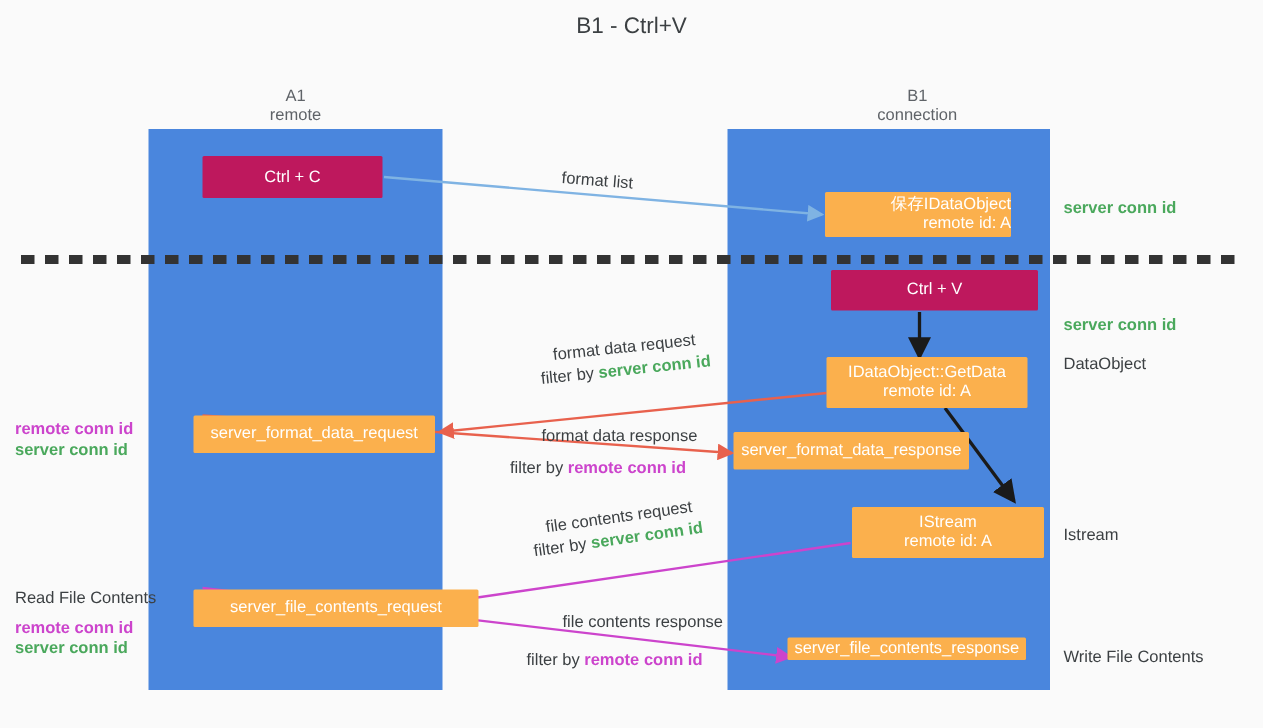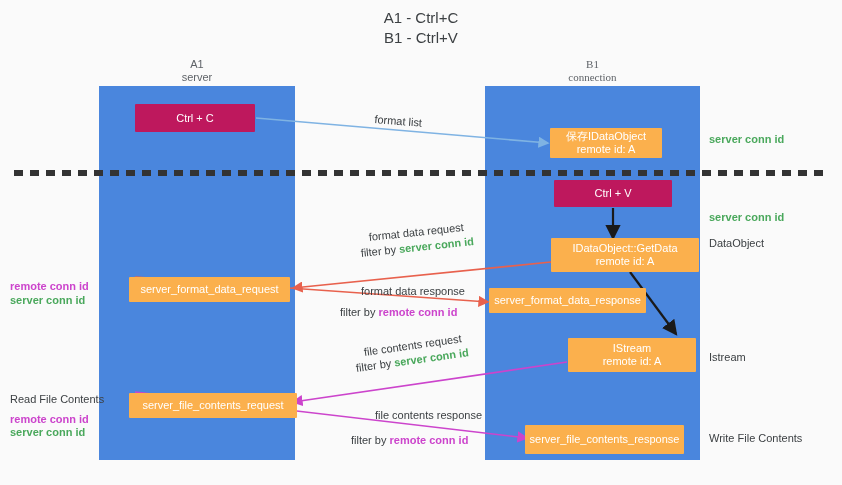--- a/index.html
+++ b/index.html
@@ -25,29 +25,28 @@
   .rot{transform-origin:left top;}
   .title{position:absolute;left:0;top:8px;width:842px;text-align:center;
          font-size:15px;line-height:20px;color:#3c4043;}
 </style>
 </head>
 <body>
 
 <div id="stage">
 
   <div class="title">
-    <div>A1 - Ctrl+C</div>
     <div>B1 - Ctrl+V</div>
   </div>
 
   <div class="hdr" style="left:99px;top:58px;width:196px;">
     <div>A1</div>
-    <div>server</div>
+    <div>remote</div>
   </div>
-  <div class="hdr" style="left:485px;top:58px;width:215px;font-family:Liberation Serif, serif;">
+  <div class="hdr" style="left:504px;top:58px;width:215px;">
     <div>B1</div>
     <div>connection</div>
   </div>
 
   <div class="col" style="left:99px;top:86px;width:196px;height:374px;"></div>
   <div class="col" style="left:485px;top:86px;width:215px;height:374px;"></div>
 
   <svg class="layer">
     <defs>
       <marker id="ah-blue" markerWidth="7" markerHeight="7" refX="6" refY="3.5" orient="auto">
@@ -76,44 +75,44 @@
 
     <line x1="135" y1="277" x2="488" y2="302" stroke="#e8614d" stroke-width="1.6" marker-end="url(#ah-red)"></line>
 
     <line x1="567" y1="362" x2="293" y2="402" stroke="#cc44cc" stroke-width="1.6" marker-end="url(#ah-mag)"></line>
 
     <line x1="135" y1="392" x2="527" y2="438" stroke="#cc44cc" stroke-width="1.6" marker-end="url(#ah-mag)"></line>
   </svg>
 
   <div class="box green" style="left:135px;top:104px;width:120px;height:28px;">Ctrl + C</div>
 
-  <div class="box orange" style="left:550px;top:128px;width:112px;height:30px;flex-direction:column;">
+  <div class="box orange" style="left:550px;top:128px;width:124px;height:30px;flex-direction:column;align-items:flex-end;">
     <span>保存IDataObject</span>
     <span>remote id: A</span>
   </div>
 
-  <div class="box green" style="left:554px;top:180px;width:118px;height:27px;">Ctrl + V</div>
+  <div class="box green" style="left:554px;top:180px;width:138px;height:27px;">Ctrl + V</div>
 
-  <div class="box orange" style="left:551px;top:238px;width:148px;height:34px;flex-direction:column;">
+  <div class="box orange" style="left:551px;top:238px;width:134px;height:34px;flex-direction:column;">
     <span>IDataObject::GetData</span>
     <span>remote id: A</span>
   </div>
 
   <div class="box orange" style="left:568px;top:338px;width:128px;height:34px;flex-direction:column;">
     <span>IStream</span>
     <span>remote id: A</span>
   </div>
 
   <div class="box orange" style="left:489px;top:288px;width:157px;height:25px;">server_format_data_response</div>
 
   <div class="box orange" style="left:129px;top:277px;width:161px;height:25px;">server_format_data_request</div>
 
-  <div class="box orange" style="left:129px;top:393px;width:168px;height:25px;">server_file_contents_request</div>
+  <div class="box orange" style="left:129px;top:393px;width:190px;height:25px;">server_file_contents_request</div>
 
-  <div class="box orange" style="left:525px;top:425px;width:159px;height:29px;">server_file_contents_response</div>
+  <div class="box orange" style="left:525px;top:425px;width:159px;height:15px;">server_file_contents_response</div>
 
   <div class="lbl b green-t" style="left:709px;top:132px;">server conn id</div>
   <div class="lbl b green-t" style="left:709px;top:210px;">server conn id</div>
   <div class="lbl" style="left:709px;top:236px;">DataObject</div>
   <div class="lbl" style="left:709px;top:350px;">Istream</div>
   <div class="lbl" style="left:709px;top:431px;">Write File Contents</div>
 
   <div class="lbl b magenta-t" style="left:10px;top:279px;">remote conn id</div>
   <div class="lbl b green-t" style="left:10px;top:293px;">server conn id</div>
 

